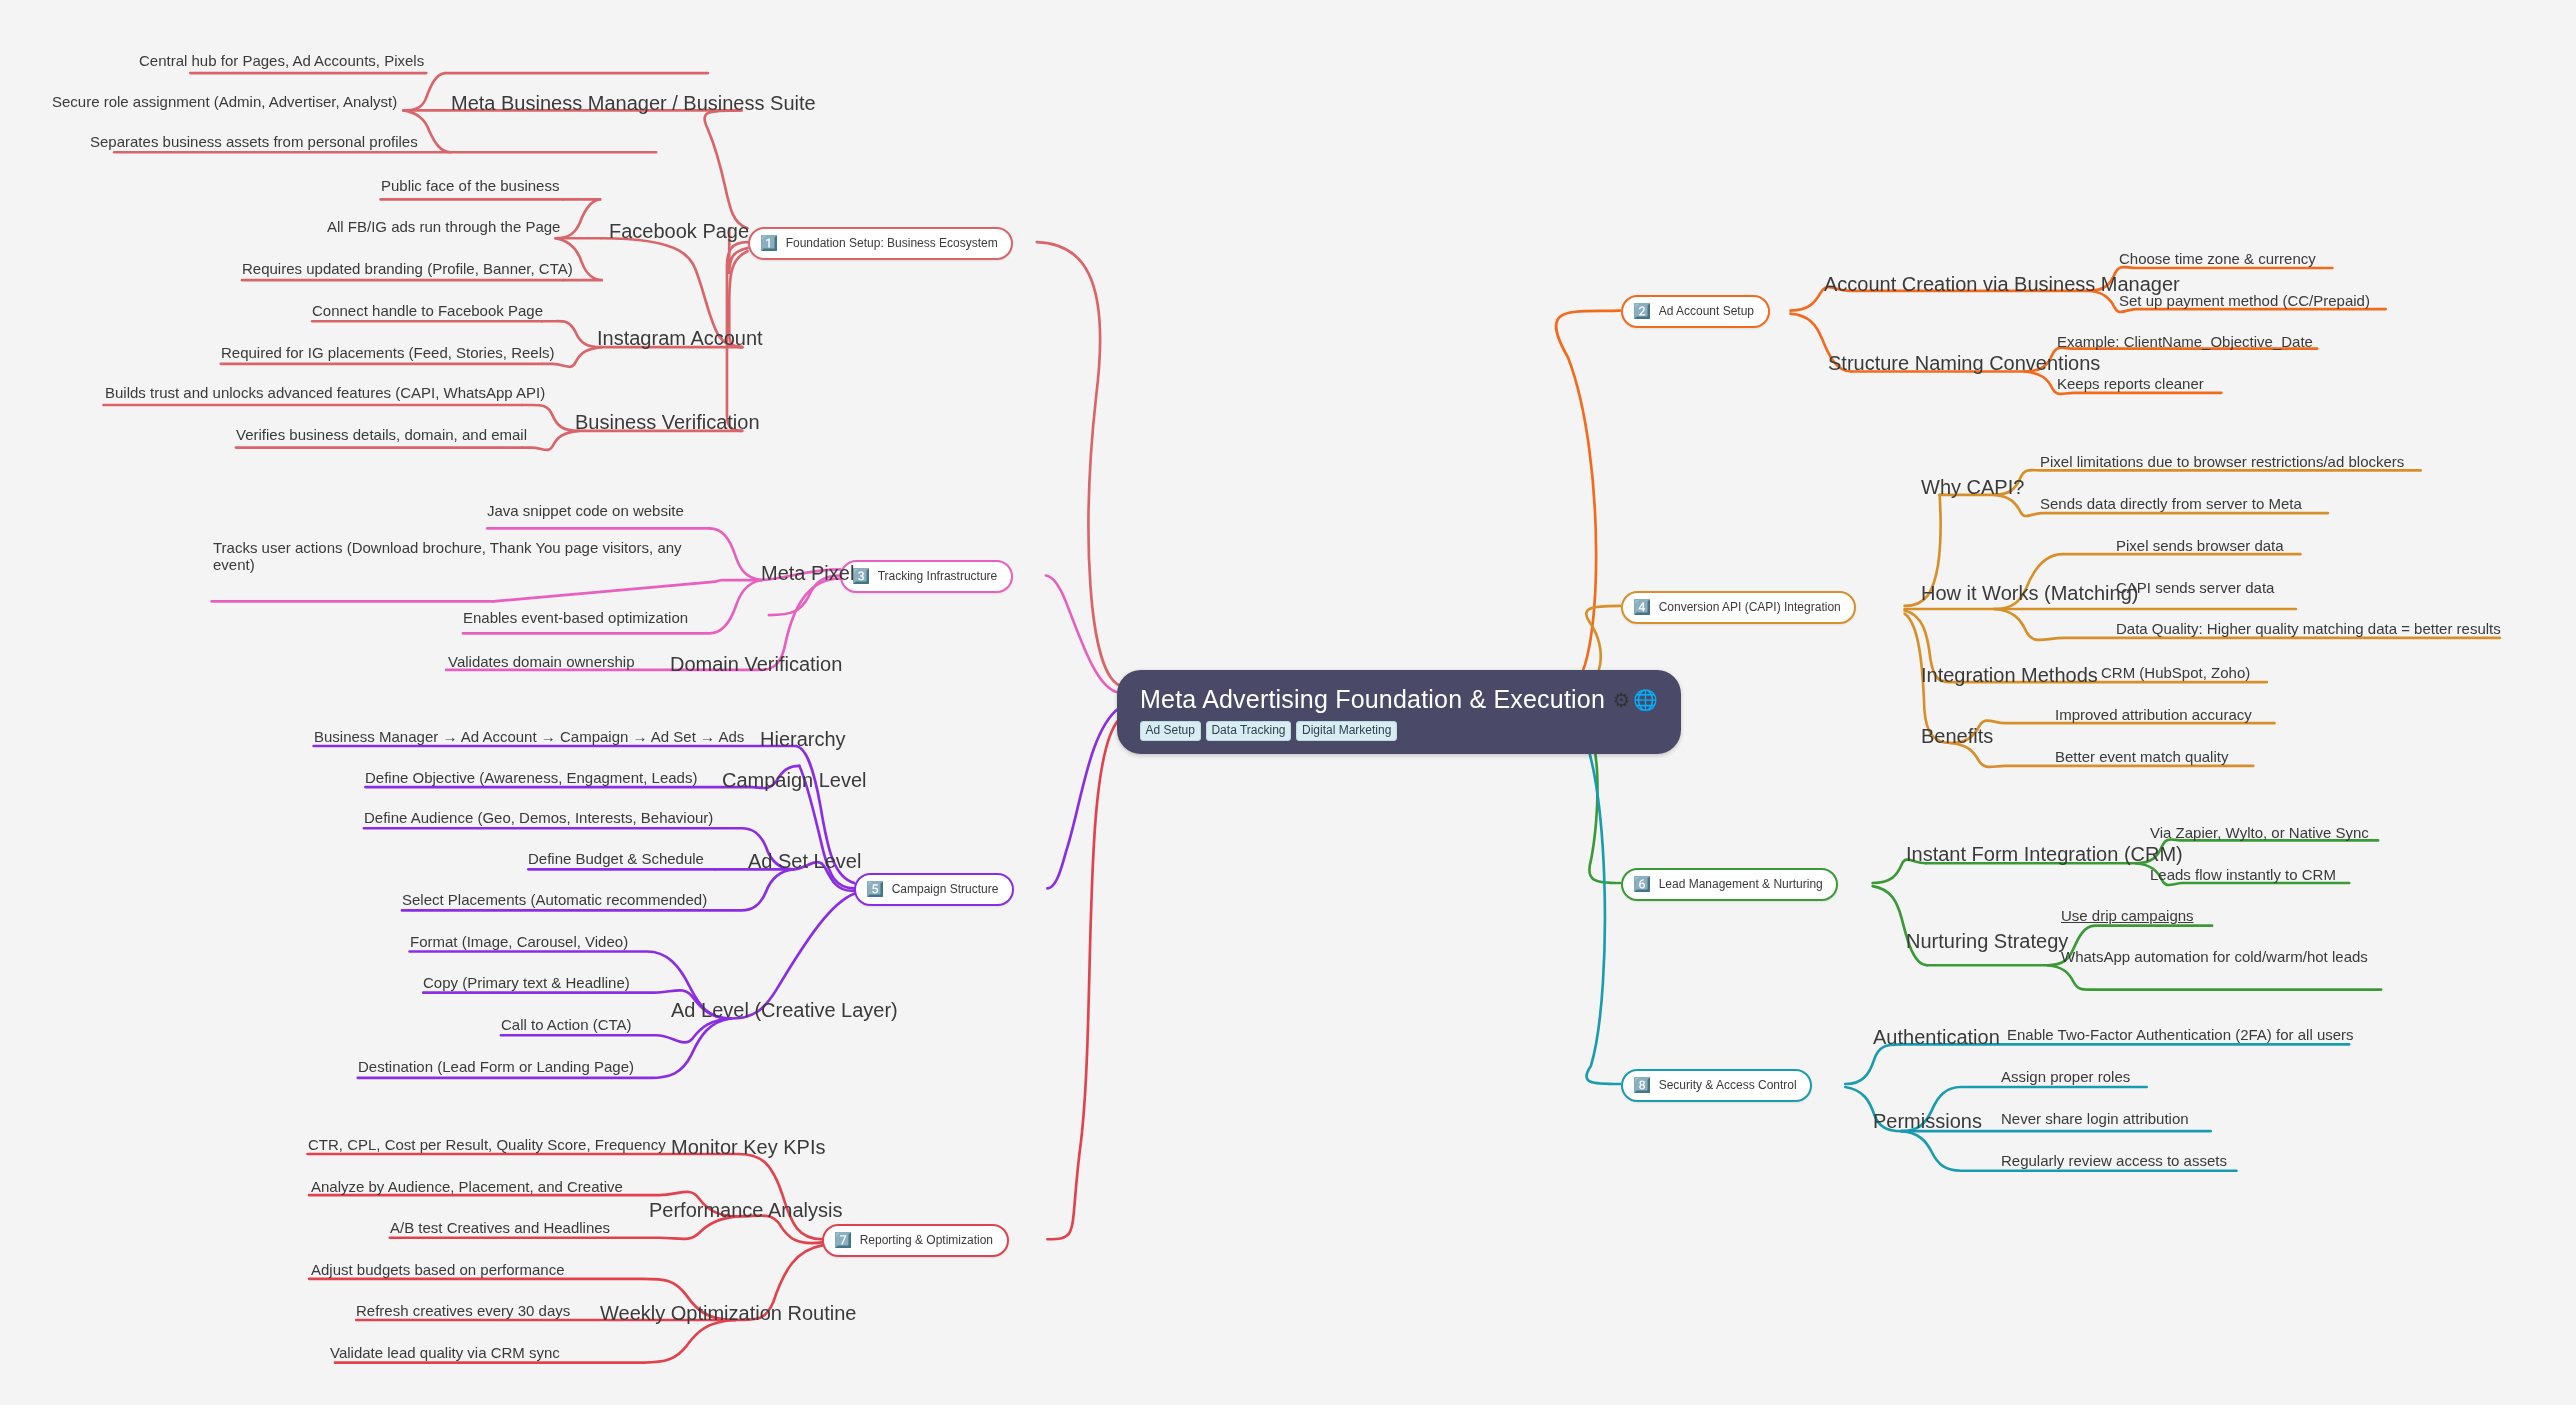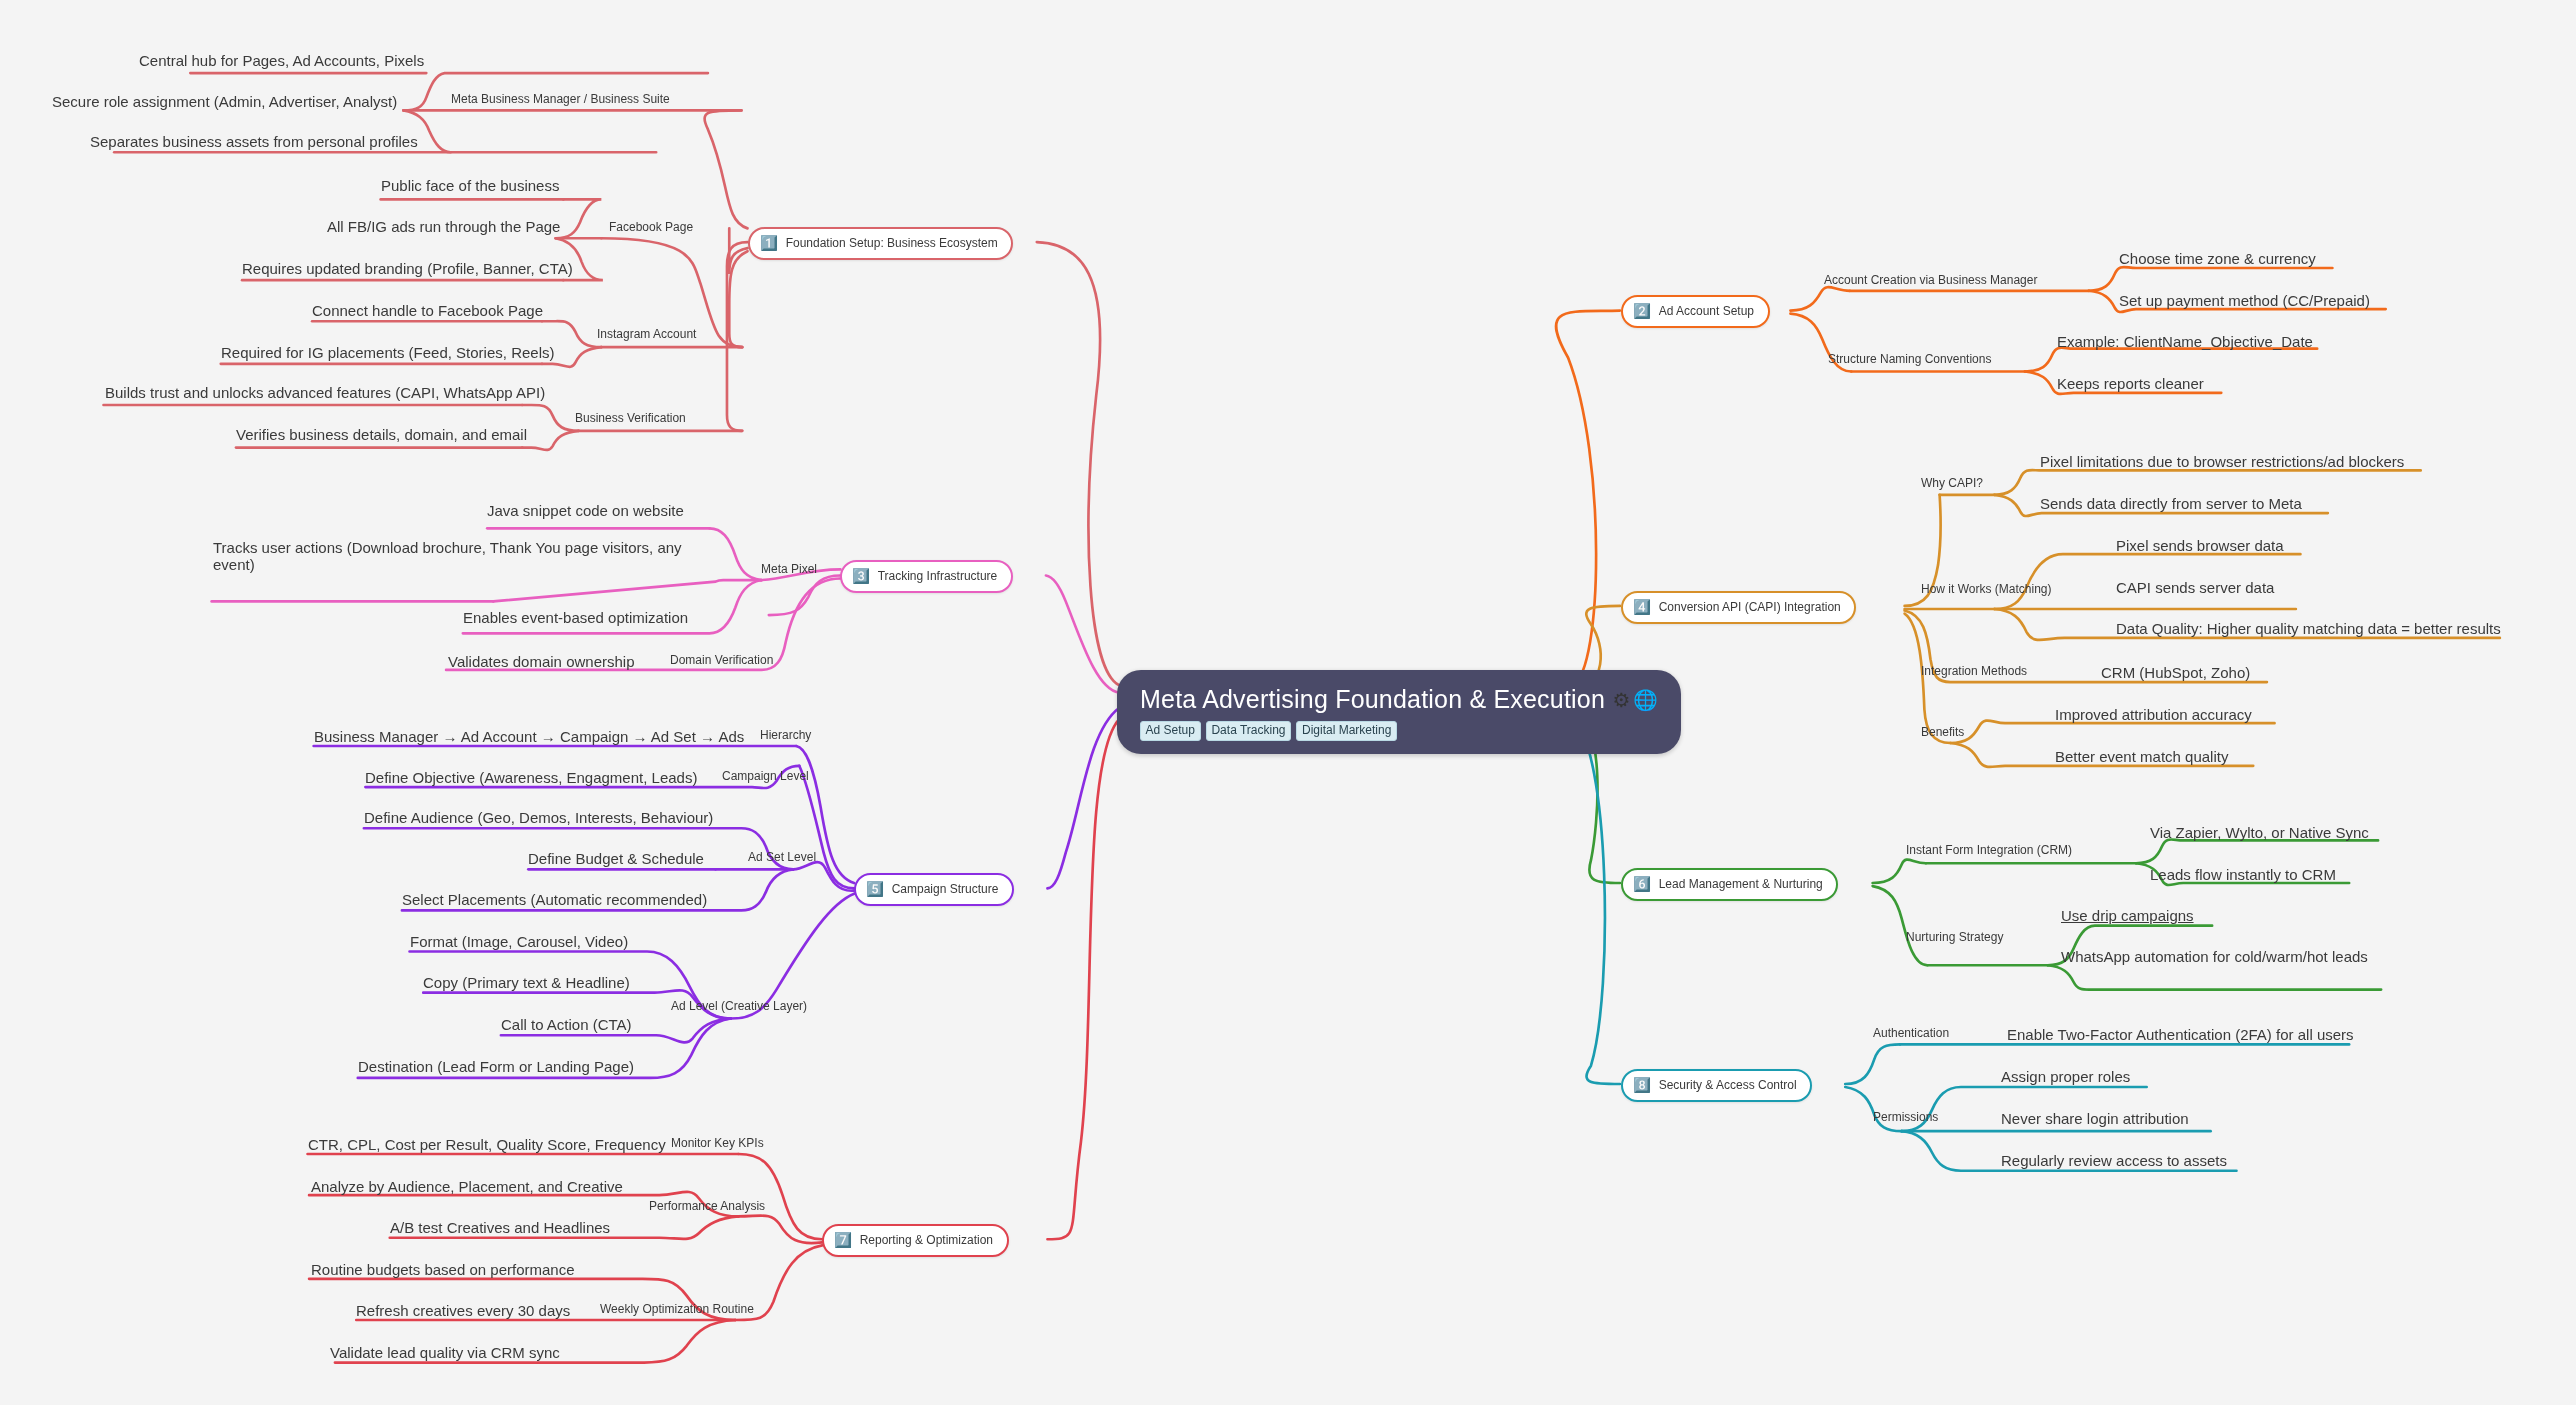--- a/index.html
+++ b/index.html
@@ -89,21 +89,21 @@
     line-height: 1;
   }
   .branch-label {
     font-size: 12px;
     color: #3a3a3a;
     white-space: nowrap;
   }
   
   .sub-node {
     position: absolute;
-    font-size: 12px;
+    font-size: 20px;
     color: #3a3a3a;
     white-space: nowrap;
   }
   .leaf-node {
     position: absolute;
     font-size: 15px;
     color: #3a3a3a;
   }
   .leaf-wrap {
     white-space: normal;
@@ -334,21 +334,21 @@
       <div class="leaf-node" style="left: 364px; top: 809px;">Define Audience (Geo, Demos, Interests, Behaviour)</div>
       <div class="leaf-node" style="left: 528px; top: 850px;">Define Budget &amp; Schedule</div>
       <div class="leaf-node" style="left: 402px; top: 891px;">Select Placements (Automatic recommended)</div>
       <div class="leaf-node" style="left: 410px; top: 933px;">Format (Image, Carousel, Video)</div>
       <div class="leaf-node" style="left: 423px; top: 974px;">Copy (Primary text &amp; Headline)</div>
       <div class="leaf-node" style="left: 501px; top: 1016px;">Call to Action (CTA)</div>
       <div class="leaf-node" style="left: 358px; top: 1058px;">Destination (Lead Form or Landing Page)</div>
       <div class="leaf-node" style="left: 308px; top: 1136px;">CTR, CPL, Cost per Result, Quality Score, Frequency</div>
       <div class="leaf-node" style="left: 311px; top: 1178px;">Analyze by Audience, Placement, and Creative</div>
       <div class="leaf-node" style="left: 390px; top: 1219px;">A/B test Creatives and Headlines</div>
-      <div class="leaf-node" style="left: 311px; top: 1261px;">Routine budgets based on performance</div>
+      <div class="leaf-node" style="left: 311px; top: 1261px;">Adjust budgets based on performance</div>
       <div class="leaf-node" style="left: 356px; top: 1302px;">Refresh creatives every 30 days</div>
       <div class="leaf-node" style="left: 330px; top: 1344px;">Validate lead quality via CRM sync</div>
       <div class="leaf-node" style="left: 2119px; top: 250px;">Choose time zone &amp; currency</div>
       <div class="leaf-node" style="left: 2119px; top: 292px;">Set up payment method (CC/Prepaid)</div>
       <div class="leaf-node" style="left: 2057px; top: 333px;">Example: ClientName_Objective_Date</div>
       <div class="leaf-node" style="left: 2057px; top: 375px;">Keeps reports cleaner</div>
       <div class="leaf-node" style="left: 2040px; top: 453px;">Pixel limitations due to browser restrictions/ad blockers</div>
       <div class="leaf-node" style="left: 2040px; top: 495px;">Sends data directly from server to Meta</div>
       <div class="leaf-node" style="left: 2116px; top: 537px;">Pixel sends browser data</div>
       <div class="leaf-node" style="left: 2116px; top: 579px;">CAPI sends server data</div>

